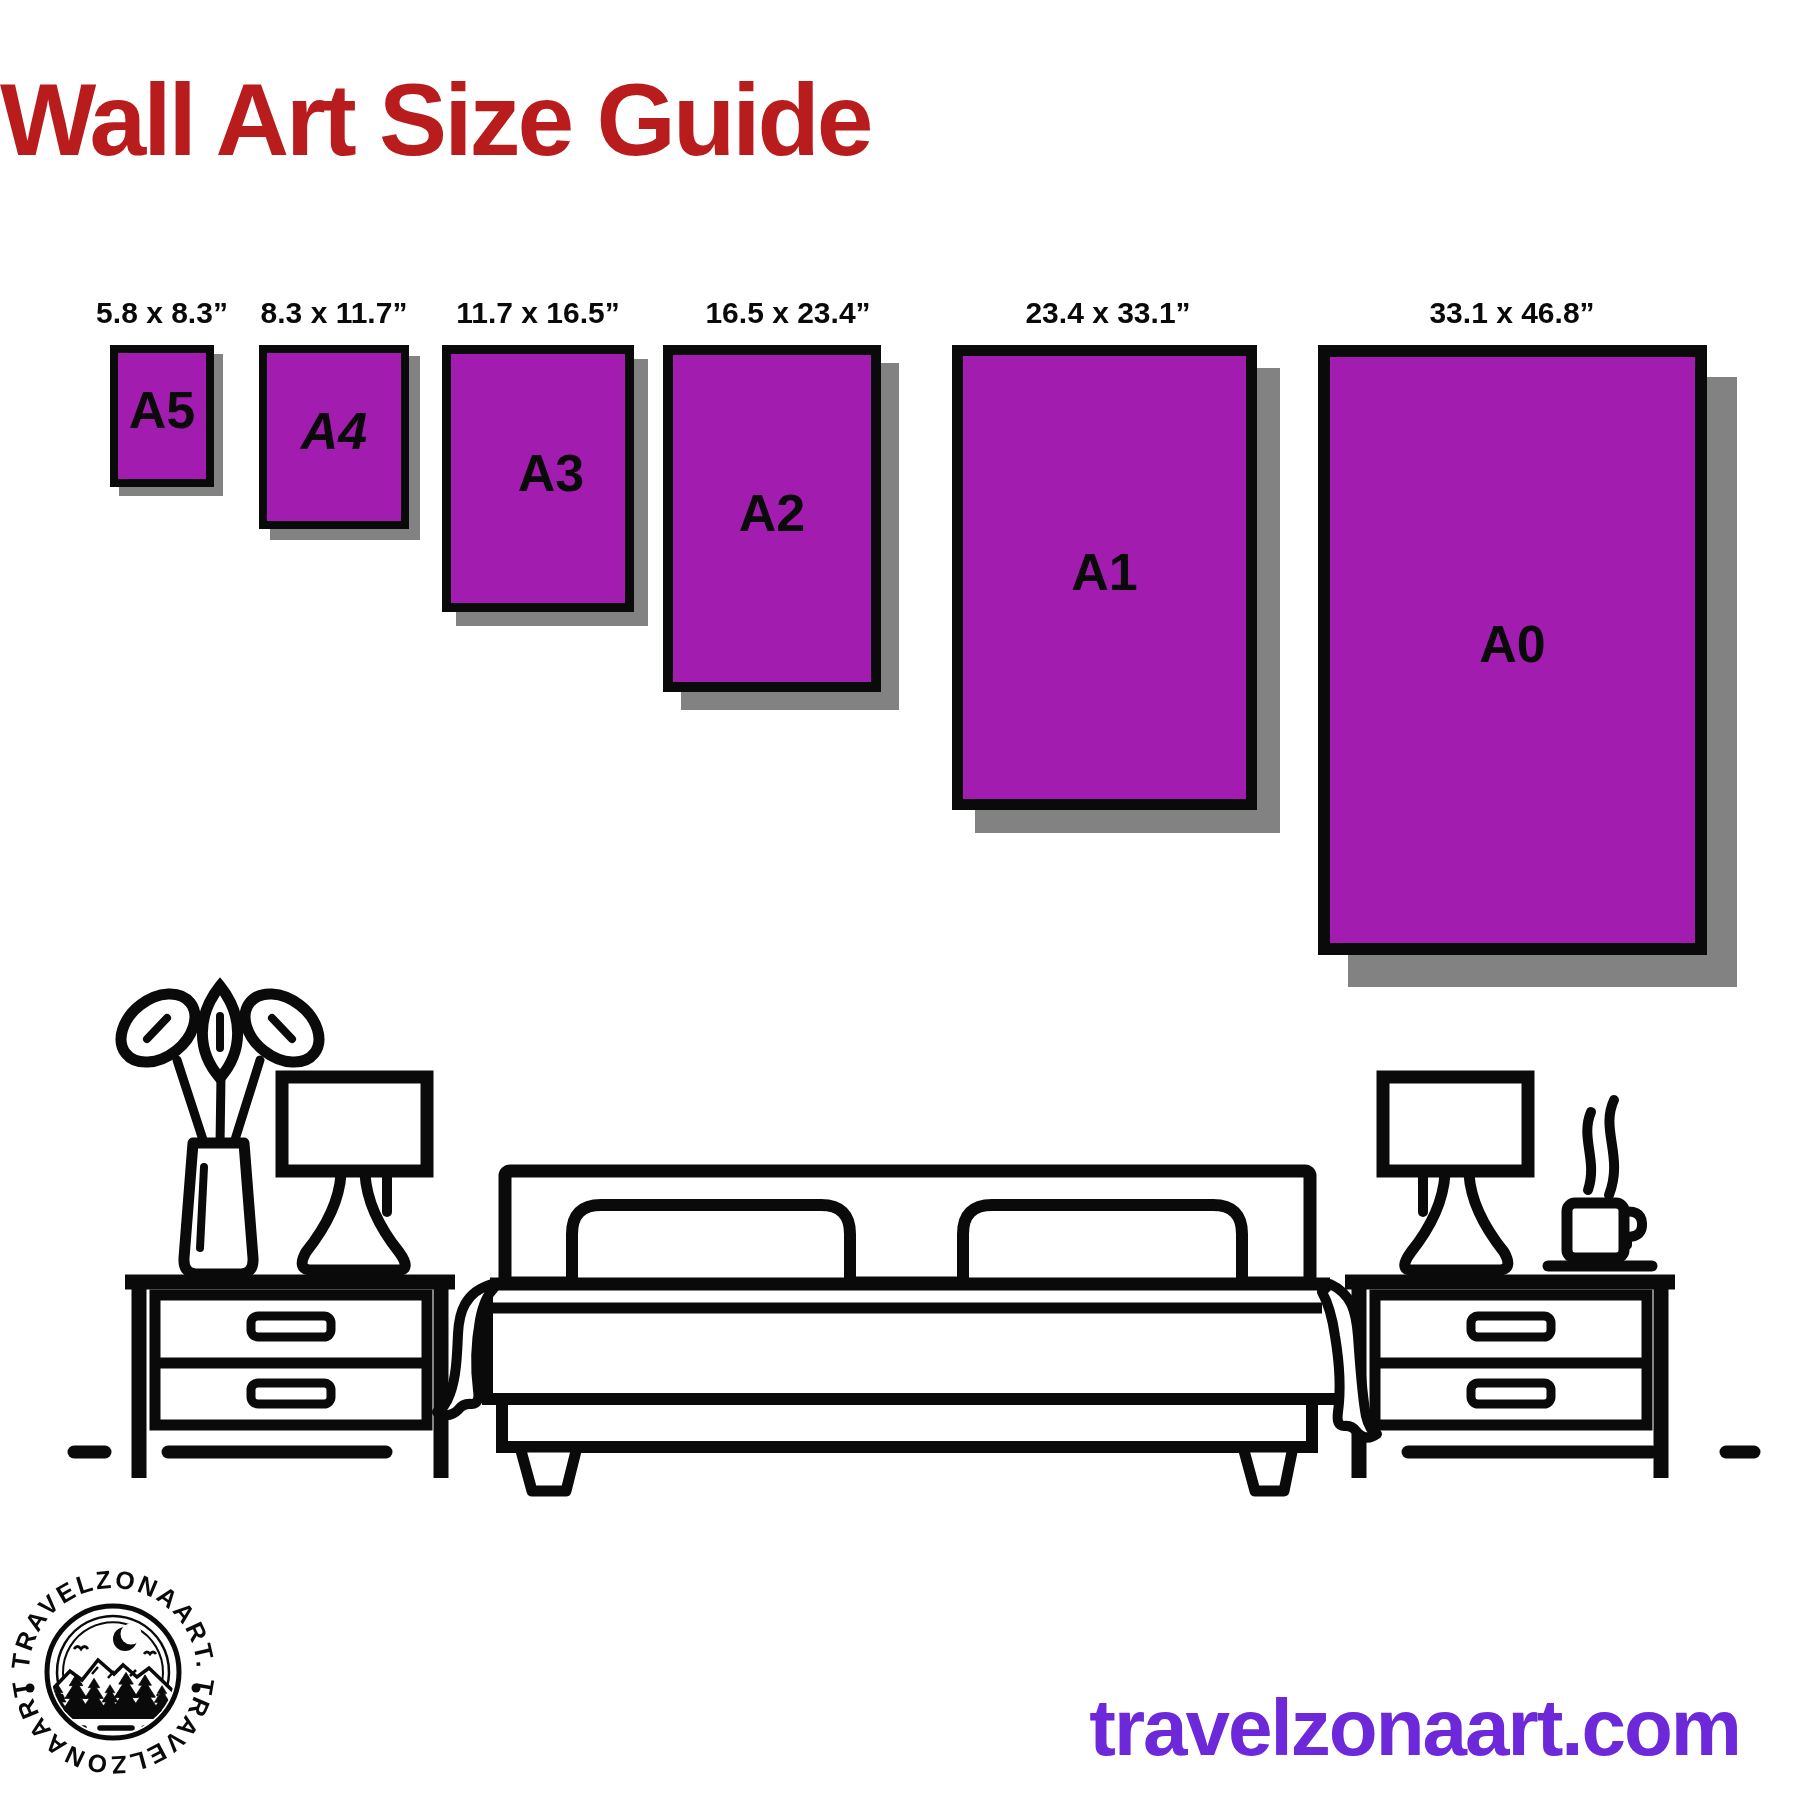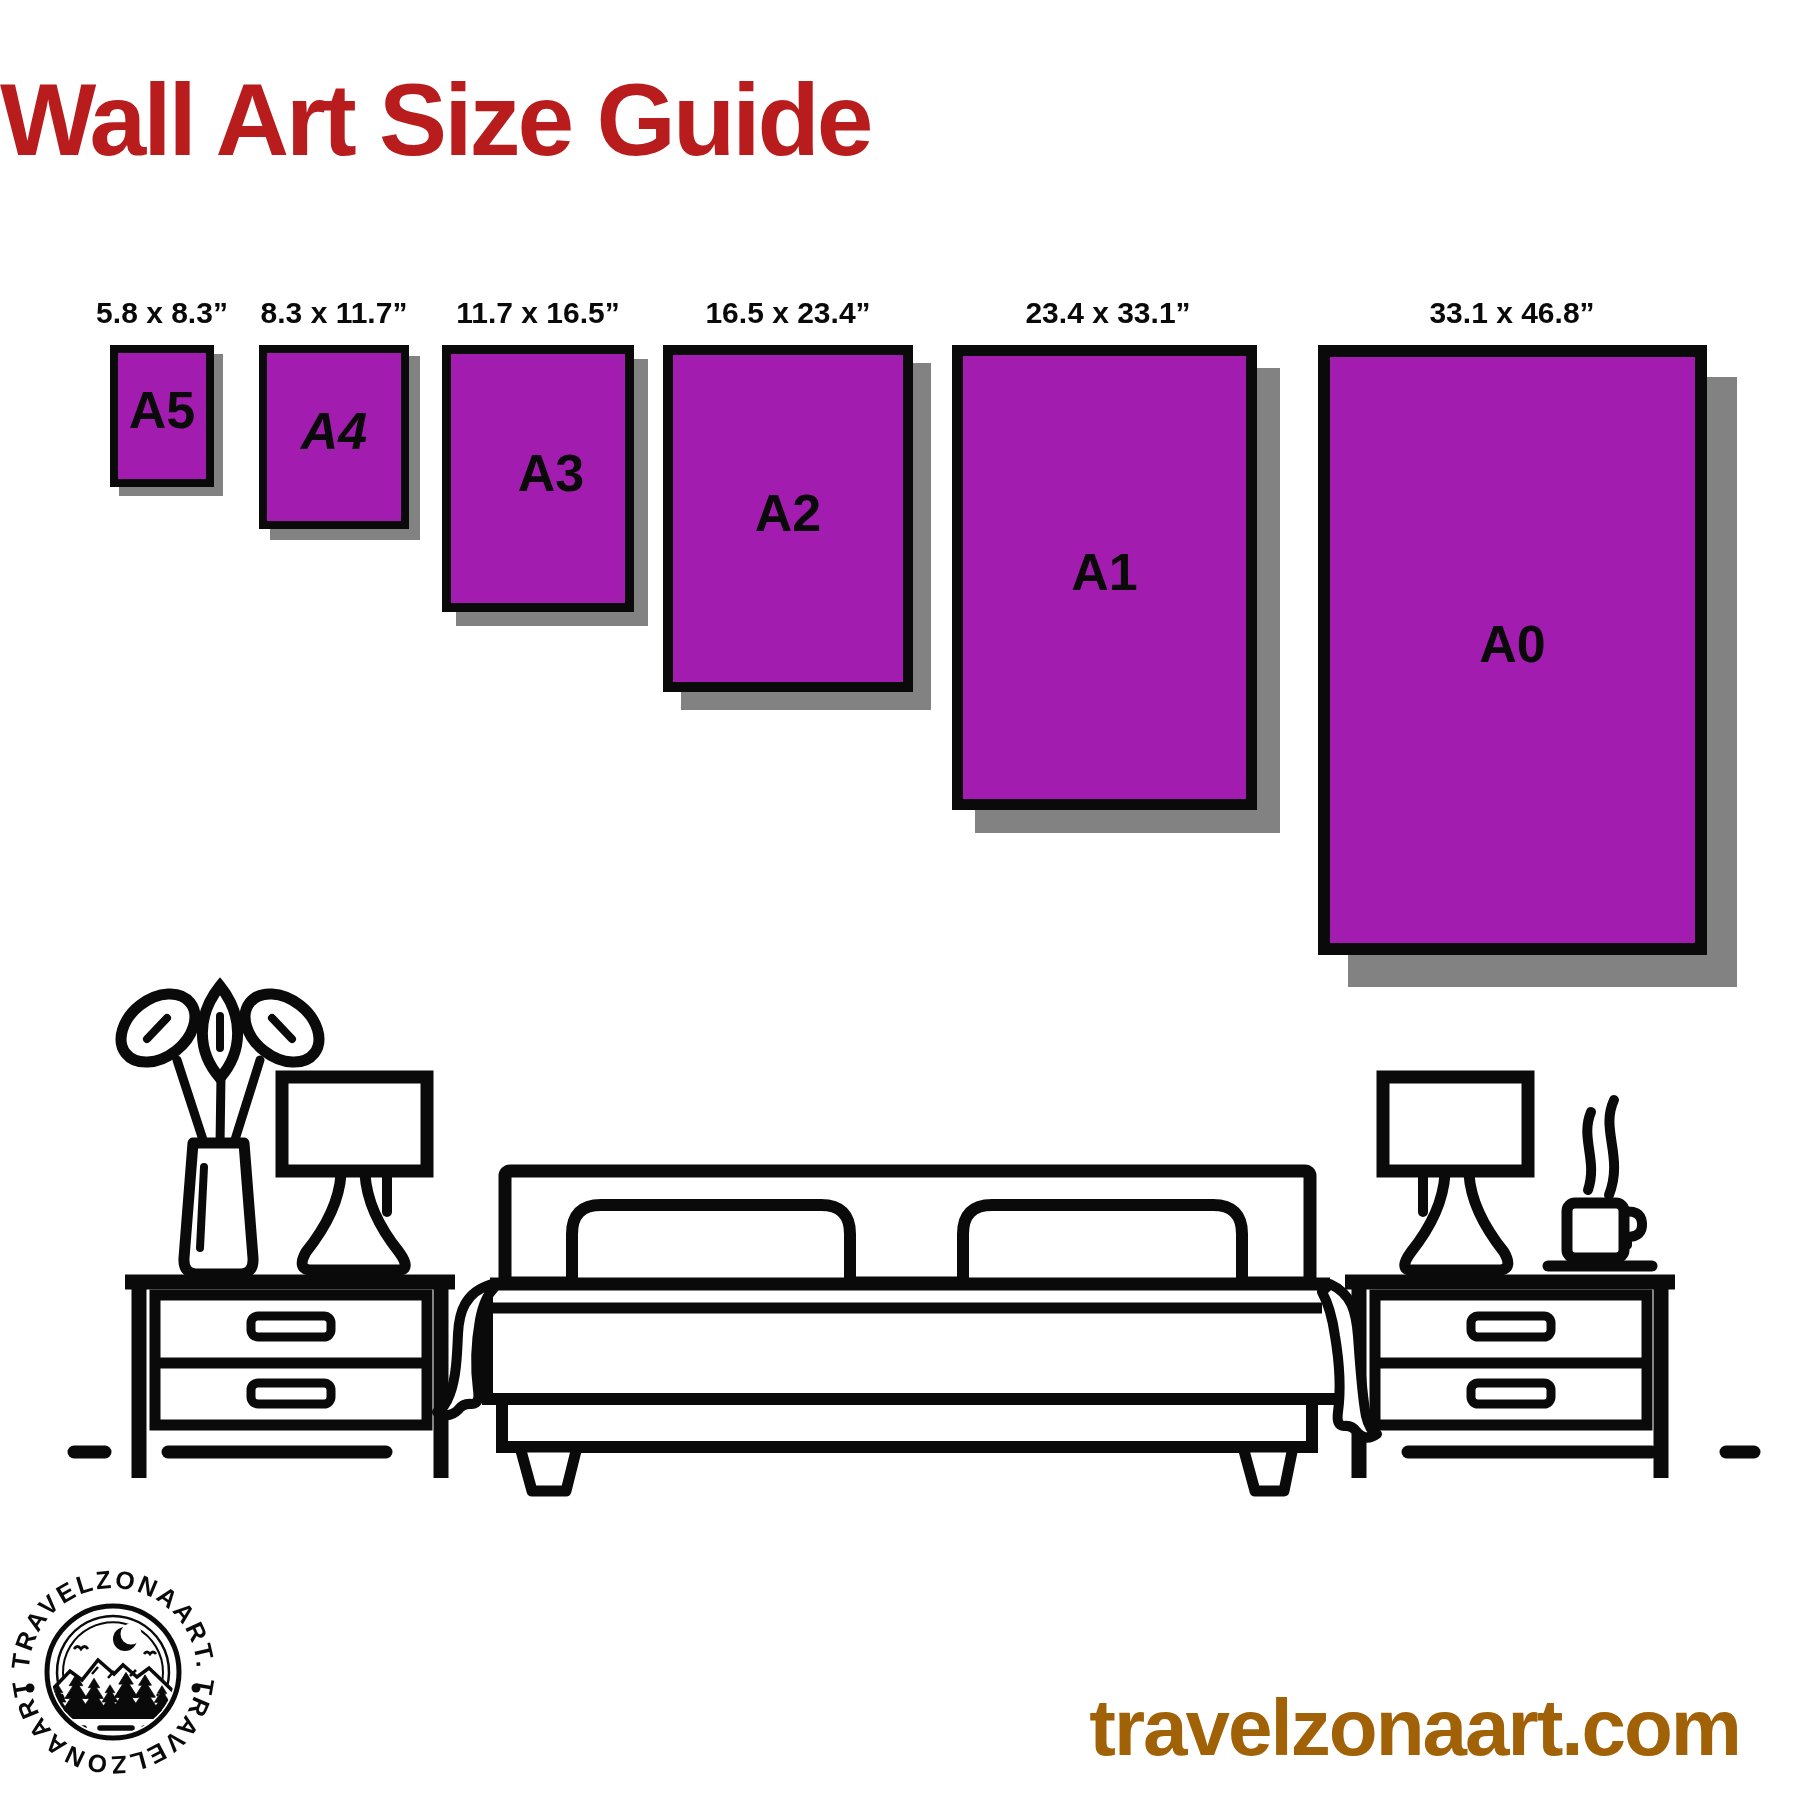--- a/index.html
+++ b/index.html
@@ -16,28 +16,28 @@
     font-size:30px;font-weight:bold;letter-spacing:0px;white-space:nowrap;color:#0a0a0a;
   }
   .frame{
     position:absolute;background:#a21caf;border-style:solid;border-color:#0a0a0a;
     box-sizing:border-box;display:flex;align-items:center;justify-content:center;
   }
   .frame .letter{font-size:52px;font-weight:bold;color:#0a0a0a;transform:translateY(-6px);}
   .f-a5{left:110px;top:345px;width:104px;height:142px;border-width:8px;box-shadow:9px 9px 0 #828282;}
   .f-a4{left:259px;top:345px;width:150px;height:184px;border-width:8px;box-shadow:11px 11px 0 #828282;font-style:italic;}
   .f-a3{left:442px;top:345px;width:192px;height:267px;border-width:9px;box-shadow:14px 14px 0 #828282;padding-left:26px;}
-  .f-a2{left:663px;top:345px;width:250px;height:347px;border-width:10px;box-shadow:18px 18px 0 #828282;justify-content:center;}
+  .f-a2{left:663px;top:345px;width:218px;height:347px;border-width:10px;box-shadow:18px 18px 0 #828282;justify-content:center;}
   .f-a1{left:952px;top:345px;width:305px;height:465px;border-width:11px;box-shadow:23px 23px 0 #828282;}
   .f-a0{left:1318px;top:345px;width:389px;height:610px;border-width:12px;box-shadow:30px 32px 0 #828282;}
   .scene-svg{position:absolute;left:0;top:960px;}
   .logo-svg{position:absolute;left:8px;top:1552px;}
   .website{
     position:absolute;right:60px;top:1682px;font-size:80px;font-weight:bold;
-    letter-spacing:-2px;color:#a16207;
+    letter-spacing:-2px;color:#6d28d9;
   }
   .arc-text{font-family:"Liberation Sans", sans-serif;font-size:25px;font-weight:bold;letter-spacing:2.5px;fill:#0a0a0a;}
 </style>
 </head>
 <body>
 
 <div class="canvas">
 
   <div class="page-title">Wall Art Size Guide</div>
 

